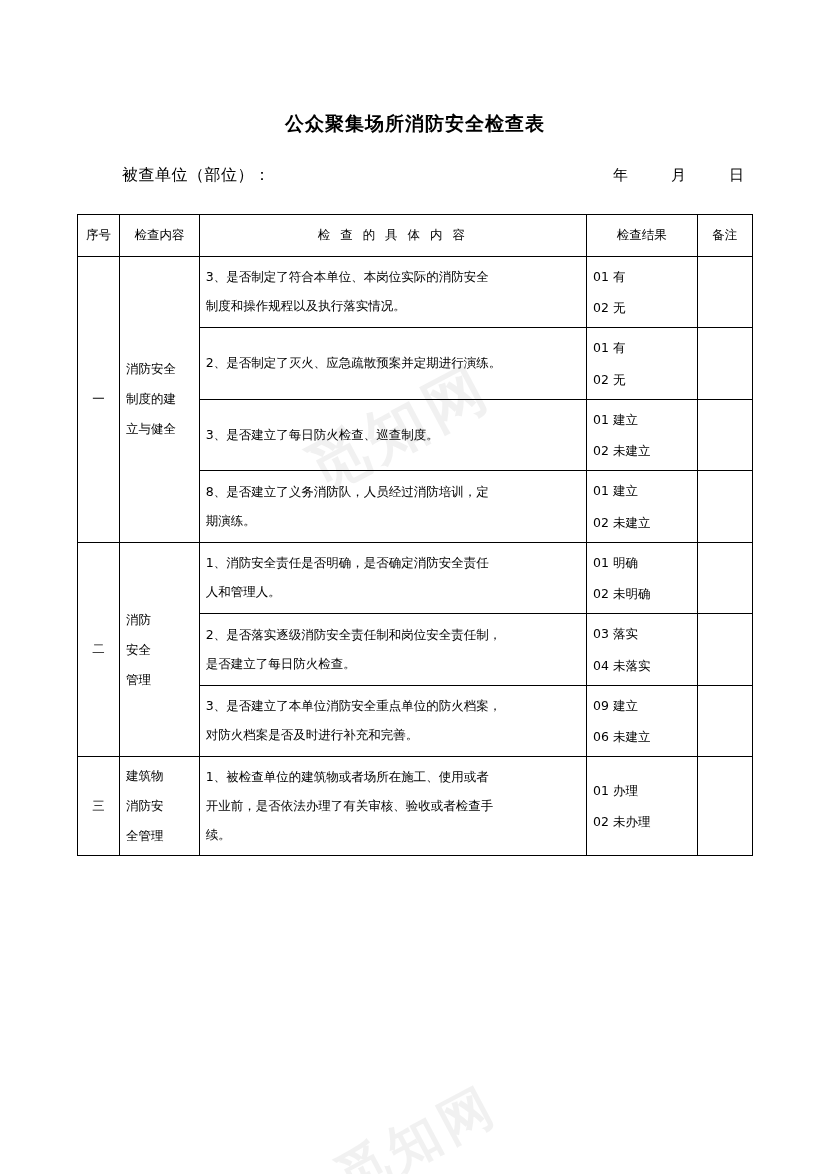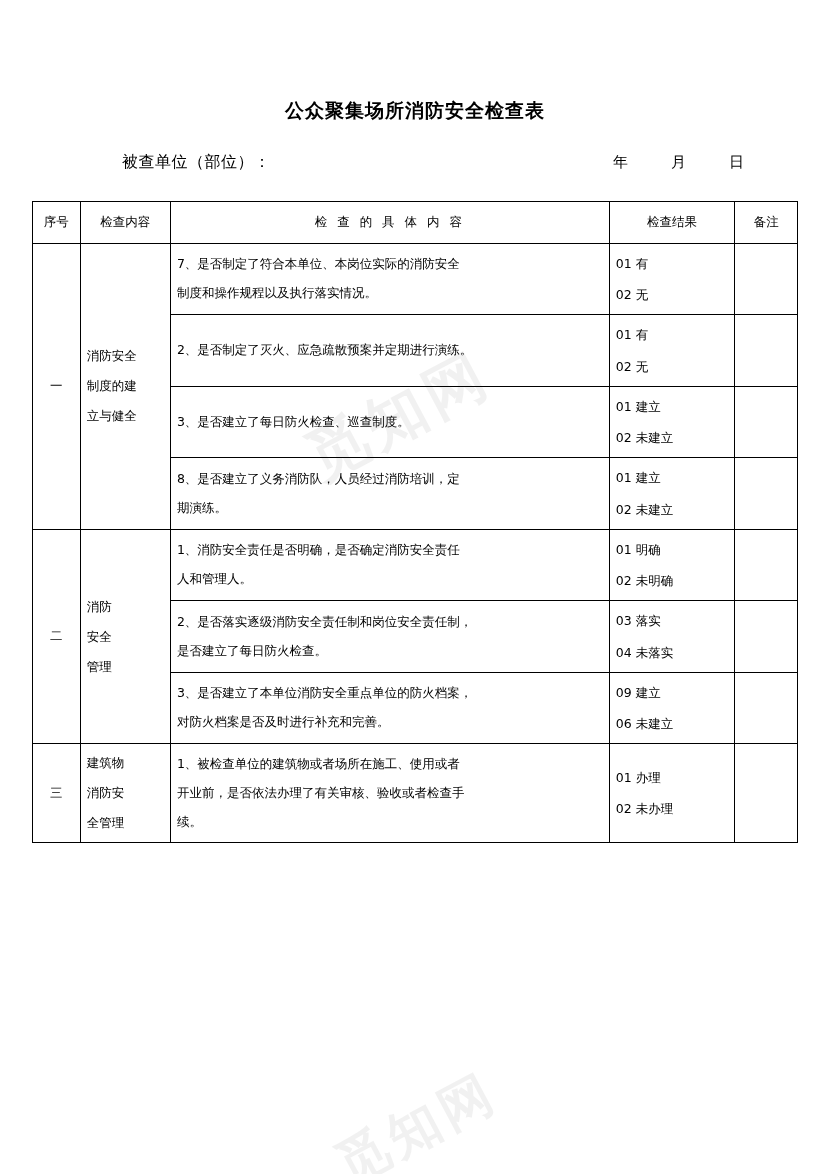--- a/index.html
+++ b/index.html
@@ -19,21 +19,21 @@
     position: relative;
     width: 830px;
     height: 1174px;
     box-sizing: border-box;
   }
   .doc-title {
     text-align: center;
     font-size: 19px;
     font-weight: bold;
     letter-spacing: 1px;
-    margin: 4px;
+    margin: 17px;
     padding-top: 95px;
     line-height: 1.2;
   }
   .subheader {
     margin: 30px 0 0 0;
     padding: 0 85px 0 122px;
     display: flex;
     justify-content: space-between;
     align-items: baseline;
     font-size: 16px;
@@ -43,21 +43,21 @@
   }
   .subheader .date-line {
     display: flex;
     gap: 42px;
     font-size: 15px;
     letter-spacing: 1px;
   }
   table.check-table {
     border-collapse: collapse;
     margin: 28px auto 0 auto;
-    width: 766px;
+    width: 676px;
     table-layout: fixed;
   }
   table.check-table td,
   table.check-table th {
     border: 1px solid #000000;
     font-weight: normal;
     font-size: 12.5px;
     vertical-align: middle;
     padding: 4px 6px;
     box-sizing: border-box;
@@ -153,21 +153,21 @@
     <tbody>
 
       <tr>
         <td class="cell-no" rowspan="4">一</td>
         <td class="cell-item" rowspan="4">
           <span class="r-line">消防安全</span>
           <span class="r-line">制度的建</span>
           <span class="r-line">立与健全</span>
         </td>
         <td class="cell-detail">
-          <span class="r-line">7、是否制定了符合本单位、本岗位实际的消防安全</span>
+          <span class="r-line">3、是否制定了符合本单位、本岗位实际的消防安全</span>
           <span class="r-line">制度和操作规程以及执行落实情况。</span>
         </td>
         <td class="cell-result">
           <span class="r-line">01 有</span>
           <span class="r-line">02 无</span>
         </td>
         <td class="cell-note"></td>
       </tr>
       <tr>
         <td class="cell-detail">

